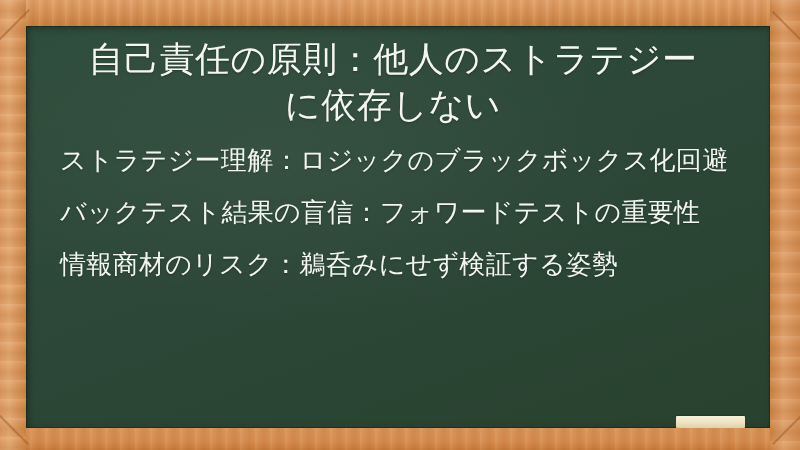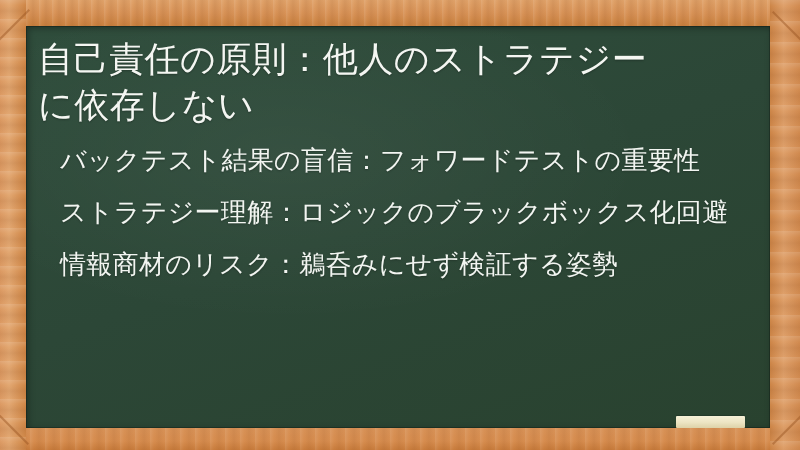--- a/index.html
+++ b/index.html
@@ -108,20 +108,21 @@
   #title {
     color: #f4f6f2;
     font-size: 35px;
     line-height: 1.30;
     letter-spacing: 0.5px;
     font-weight: 400;
     margin: 0;
     padding: 4px 0 0 0;
     text-shadow: 0 1px 2px rgba(0,0,0,0.28);
     white-space: pre-line;
+    text-align: center;
   }
 
   #bullets {
     list-style: none;
     margin: 16px 0 0 0;
     padding: 0 0 0 22px;
   }
   .bullet {
     color: #f2f5f1;
     font-size: 26px;
@@ -159,22 +160,22 @@
   <div class="mitre mitre-bl"></div>
   <div class="mitre mitre-br"></div>
 
   <div id="board">
     <div class="board-content">
 
       <h1 id="title">自己責任の原則：他人のストラテジー
 に依存しない</h1>
 
       <ul id="bullets">
+        <li class="bullet">ストラテジー理解：ロジックのブラックボックス化回避</li>
         <li class="bullet">バックテスト結果の盲信：フォワードテストの重要性</li>
-        <li class="bullet">ストラテジー理解：ロジックのブラックボックス化回避</li>
         <li class="bullet">情報商材のリスク：鵜呑みにせず検証する姿勢</li>
       </ul>
 
     </div>
 
     <div id="chalk"></div>
   </div>
 
 </div>
 

